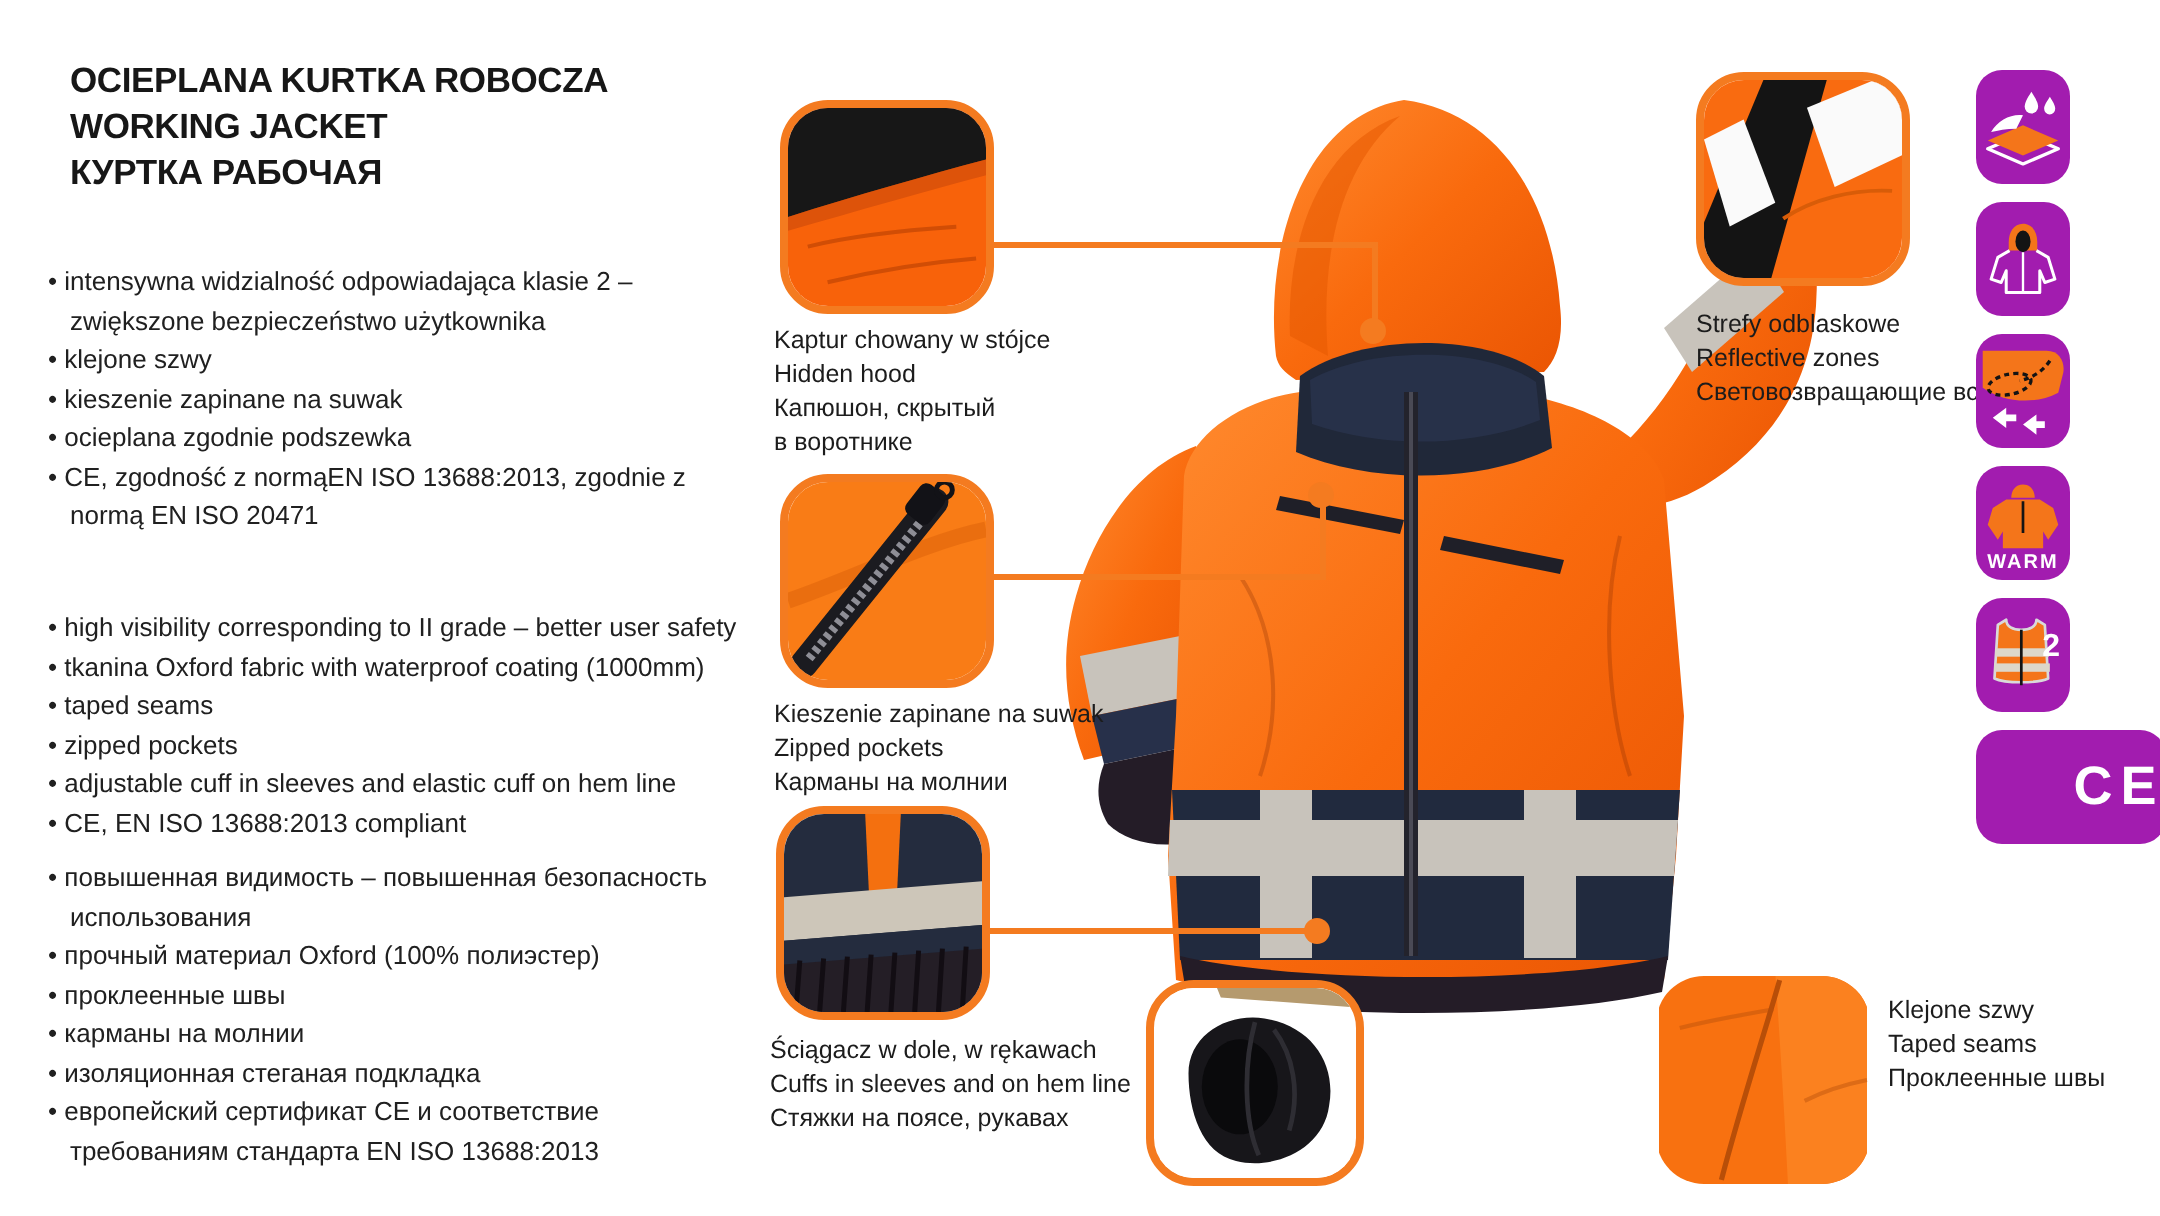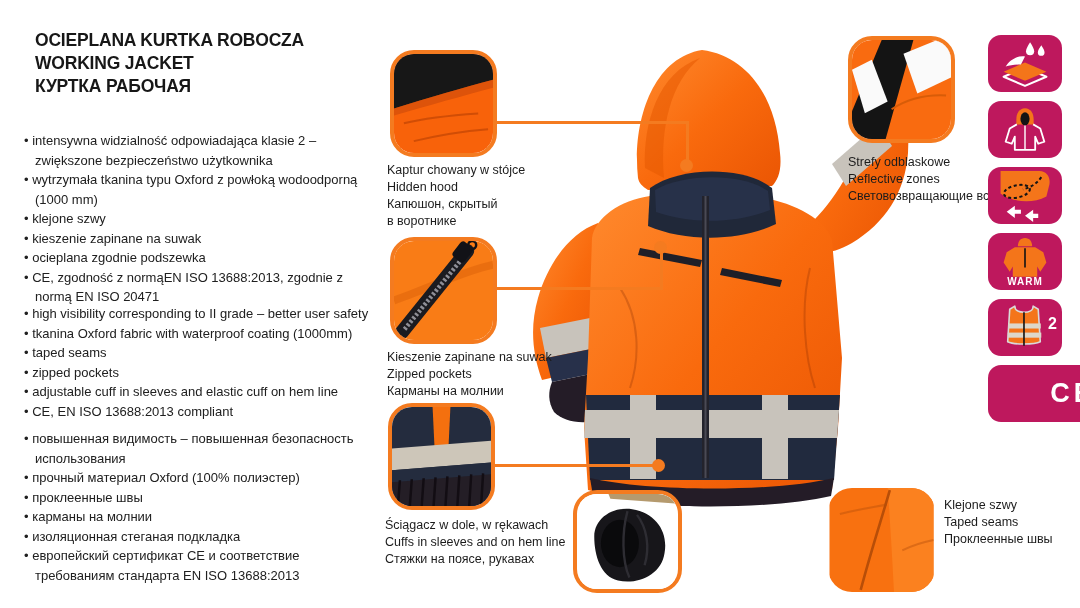--- a/index.html
+++ b/index.html
@@ -26,21 +26,21 @@
   .cbox.noborder{border:none;}
   
   .clabel{position:absolute;font-size:12.5px;line-height:17px;color:#1c1c1c;
           white-space:nowrap;z-index:3;}
   
   .cline{position:absolute;background:#f47b20;z-index:2;}
   .cdot{position:absolute;width:13px;height:13px;border-radius:50%;background:#f47b20;z-index:2;}
   
   .jacket{position:absolute;left:480px;top:28px;width:430px;height:505px;z-index:1;}
   
-  .icon{position:absolute;left:988px;width:74px;height:57px;background:#be185d;
+  .icon{position:absolute;left:988px;width:47px;height:57px;background:#a21caf;
         border-radius:13px;overflow:hidden;z-index:3;}
   .icon svg{display:block;width:100%;height:100%;}
   .icon .warm-text{position:absolute;left:0;right:0;bottom:3px;text-align:center;
         color:#fff;font-weight:bold;font-size:10px;letter-spacing:1px;}
   .icon .vest-num{position:absolute;right:5px;top:16px;color:#fff;font-weight:bold;font-size:16px;}
   .icon.ce{display:flex;align-items:center;justify-content:center;color:#fff;
         font-weight:bold;font-size:27px;letter-spacing:4px;padding-left:48px;}
 </style>
 </head>
 <body>
@@ -48,21 +48,20 @@
 <div class="stage">
 
   <div class="title">
     <div>OCIEPLANA KURTKA ROBOCZA</div>
     <div>WORKING JACKET</div>
     <div>КУРТКА РАБОЧАЯ</div>
   </div>
 
   <ul class="features" id="features-pl">
       <li>intensywna widzialność odpowiadająca klasie 2 – zwiększone bezpieczeństwo użytkownika</li>
-      <li>wytrzymała tkanina typu Oxford z powłoką wodoodporną (1000 mm)</li>
       <li>klejone szwy</li>
       <li>kieszenie zapinane na suwak</li>
       <li>ocieplana zgodnie podszewka</li>
       <li>CE, zgodność z normąEN ISO 13688:2013, zgodnie z normą EN ISO 20471</li>
     </ul>
   <ul class="features" id="features-en">
       <li>high visibility corresponding to II grade – better user safety</li>
       <li>tkanina Oxford fabric with waterproof coating (1000mm)</li>
       <li>taped seams</li>
       <li>zipped pockets</li>

